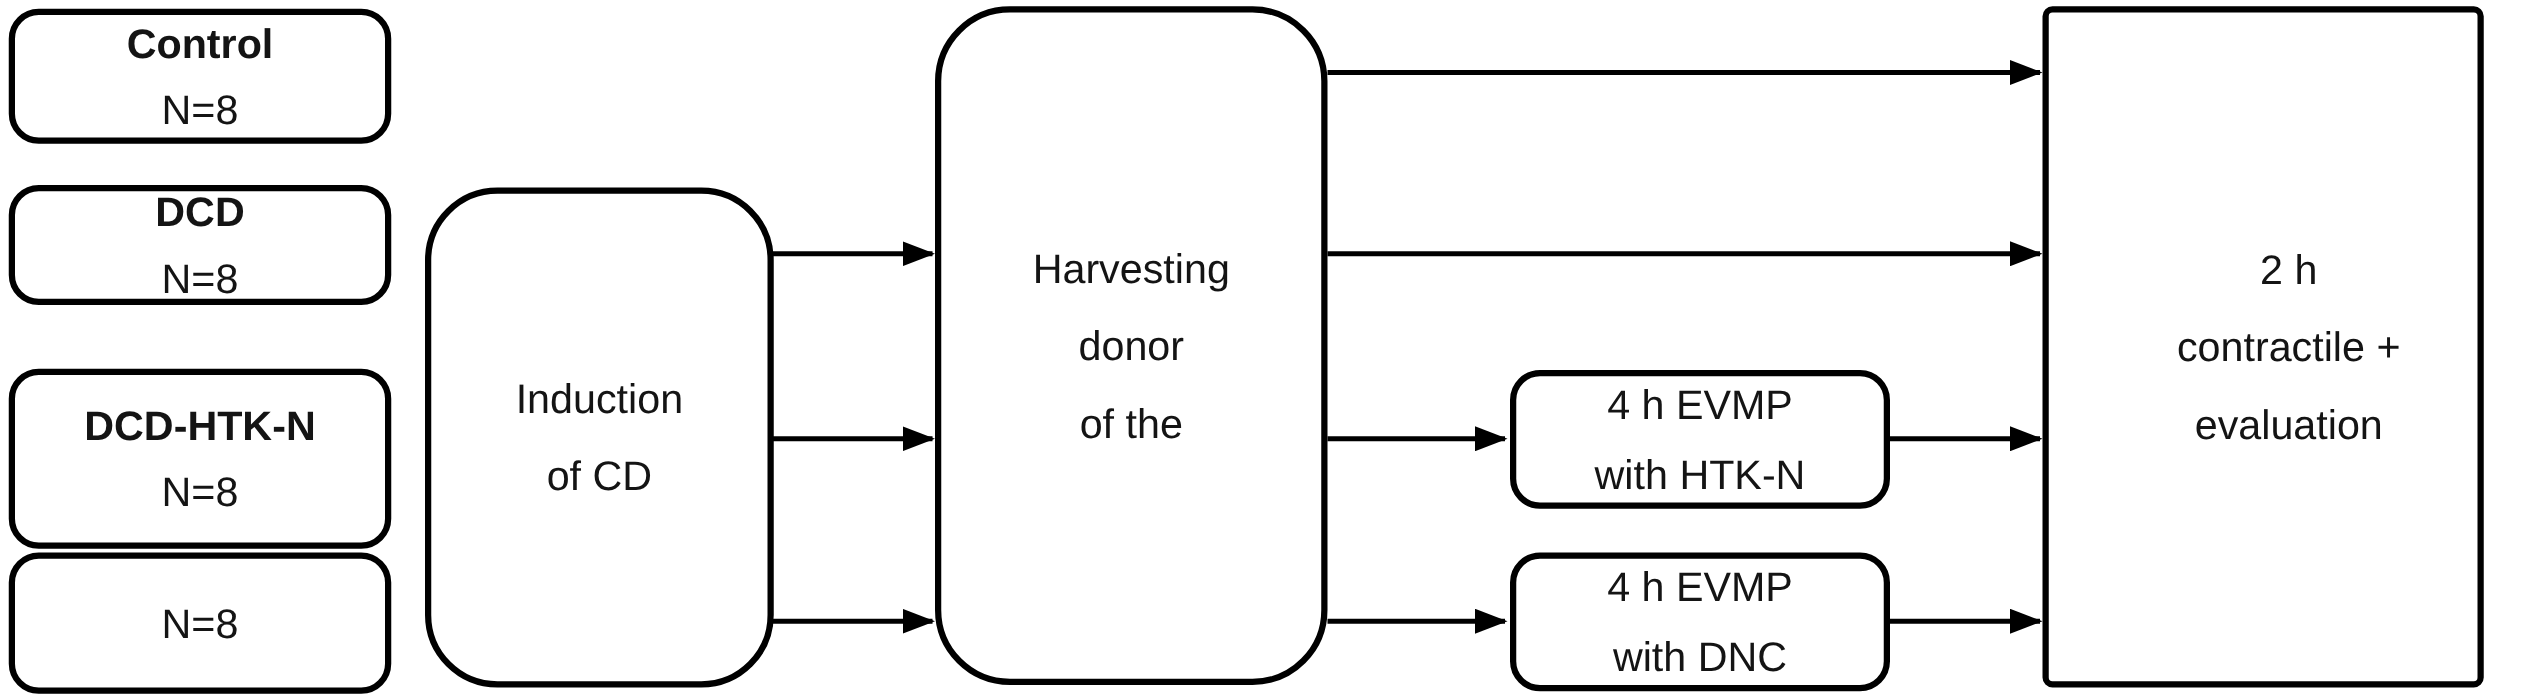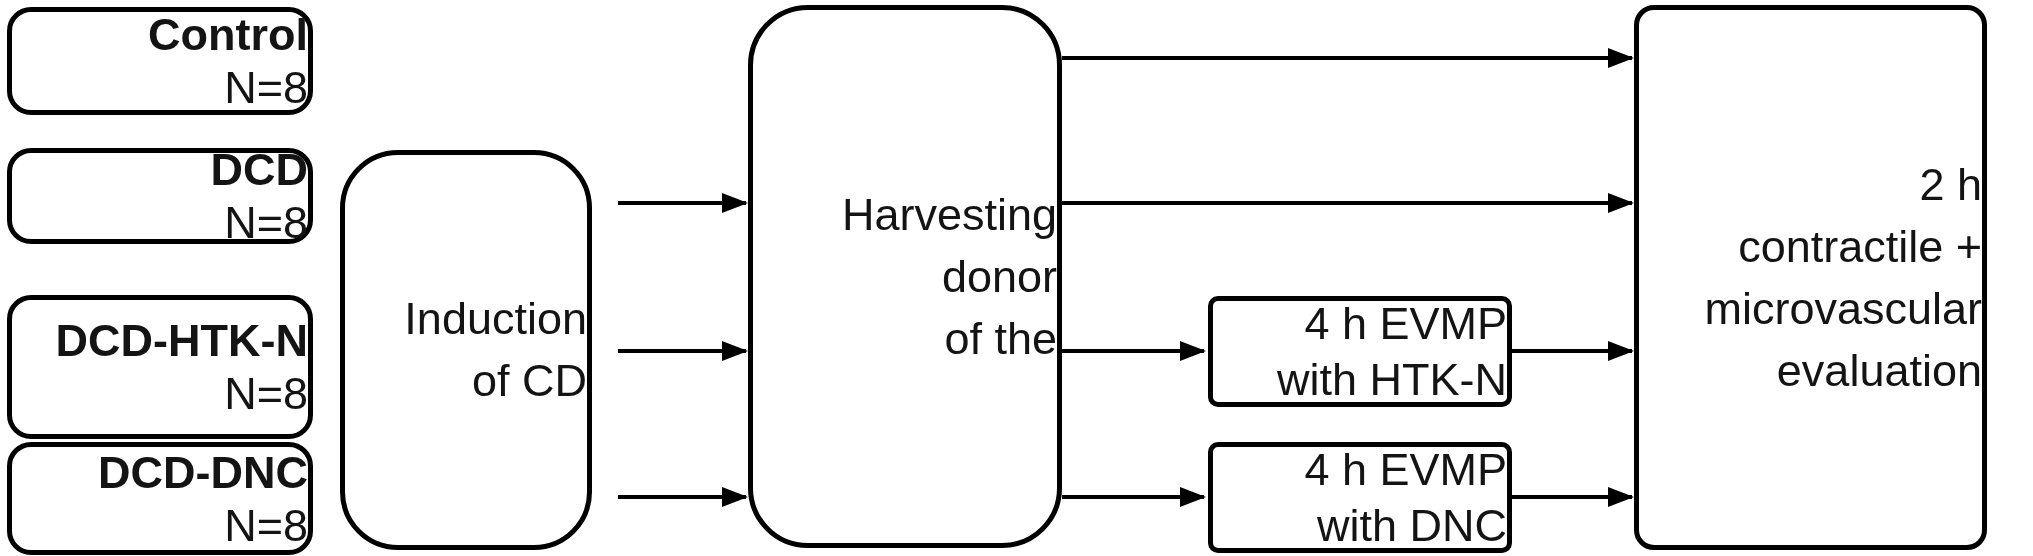--- a/index.html
+++ b/index.html
@@ -16,57 +16,57 @@
     color: #141414;
     overflow: hidden;
   }
   .box {
     position: absolute;
     box-sizing: border-box;
     background: #ffffff;
     border: 5px solid #000000;
     display: flex;
     flex-direction: column;
-    align-items: flex-end;
+    align-items: center;
     justify-content: center;
     text-align: center;
-    font-size: 45px;
+    font-size: 33px;
     line-height: 62px;
   }
   .box .line { white-space: nowrap; }
   
   .group-box {
     left: 7px;
     width: 306px;
     border-radius: 24px;
     line-height: 53px;
   }
   .group-box .gname { font-weight: bold; }
   .g1 { top: 7px;   height: 108px; }
   .g2 { top: 148px; height: 96px; }
   .g3 { top: 295px; height: 144px; }
   .g4 { top: 442px; height: 113px; }
   
   .induction-box {
-    left: 340px; top: 150px; width: 252px; height: 400px;
+    left: 340px; top: 150px; width: 279px; height: 400px;
     border-radius: 58px;
   }
   .harvesting-box {
     left: 748px; top: 5px; width: 314px; height: 543px;
     border-radius: 60px;
   }
   .evaluation-box {
     left: 1634px; top: 5px; width: 353px; height: 545px;
-    border-radius: 20px;
+    border-radius: 8px;
     padding-left: 41px;
   }
   
   .evmp-box {
     left: 1208px; width: 304px; height: 111px;
-    border-radius: 10px;
+    border-radius: 24px;
     line-height: 56px;
   }
   .evmp1 { top: 296px; }
   .evmp2 { top: 442px; }
   
   .arrows {
     position: absolute;
     left: 0; top: 0;
     width: 2033px;
     height: 556px;
@@ -101,21 +101,20 @@
   </div>
   <div class="box group-box g2">
     <div class="line gname">DCD</div>
     <div class="line gn">N=8</div>
   </div>
   <div class="box group-box g3">
     <div class="line gname">DCD-HTK-N</div>
     <div class="line gn">N=8</div>
   </div>
   <div class="box group-box g4">
-    <div class="line gname">DCD-DNC</div>
     <div class="line gn">N=8</div>
   </div>
 
   <div class="box induction-box">
     <div class="line">Induction</div>
     <div class="line">of CD</div>
   </div>
 
   <div class="box harvesting-box">
     <div class="line">Harvesting</div>
@@ -128,17 +127,16 @@
     <div class="line">with HTK-N</div>
   </div>
   <div class="box evmp-box evmp2">
     <div class="line">4 h EVMP</div>
     <div class="line">with DNC</div>
   </div>
 
   <div class="box evaluation-box">
     <div class="line">2 h</div>
     <div class="line">contractile +</div>
-    <div class="line">microvascular</div>
     <div class="line">evaluation</div>
   </div>
 
 </div>
 
 </body></html>

